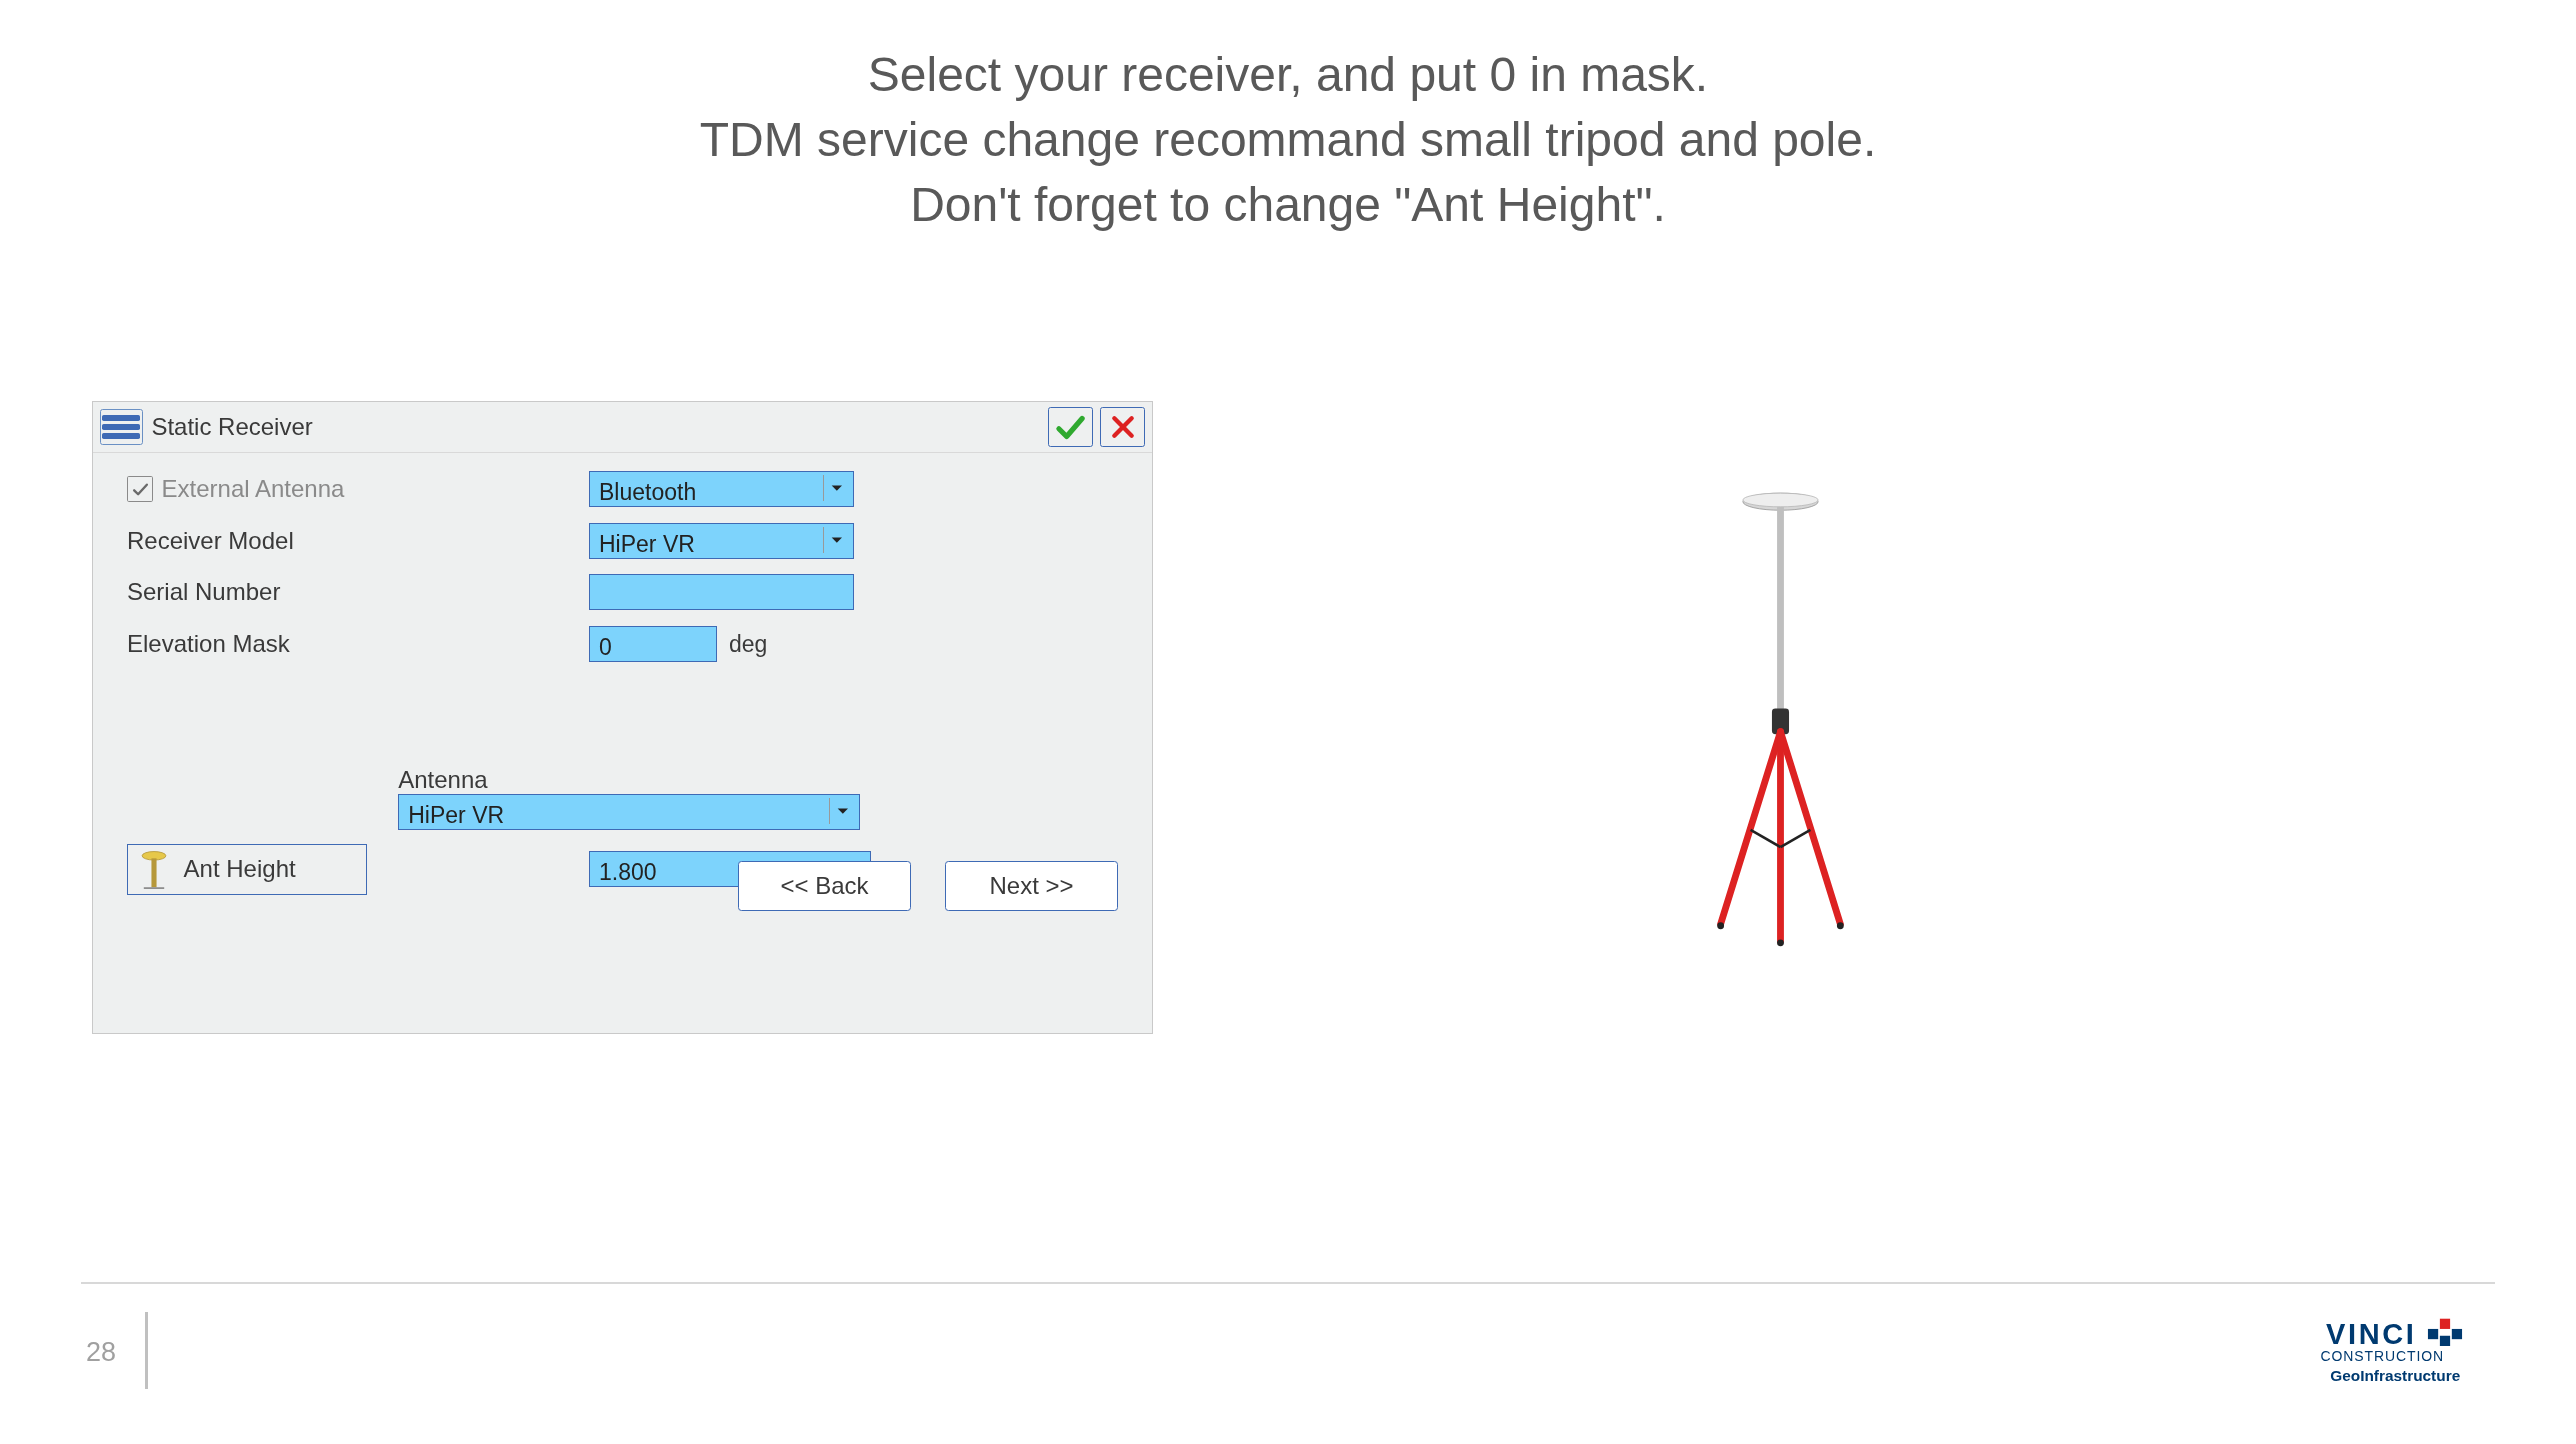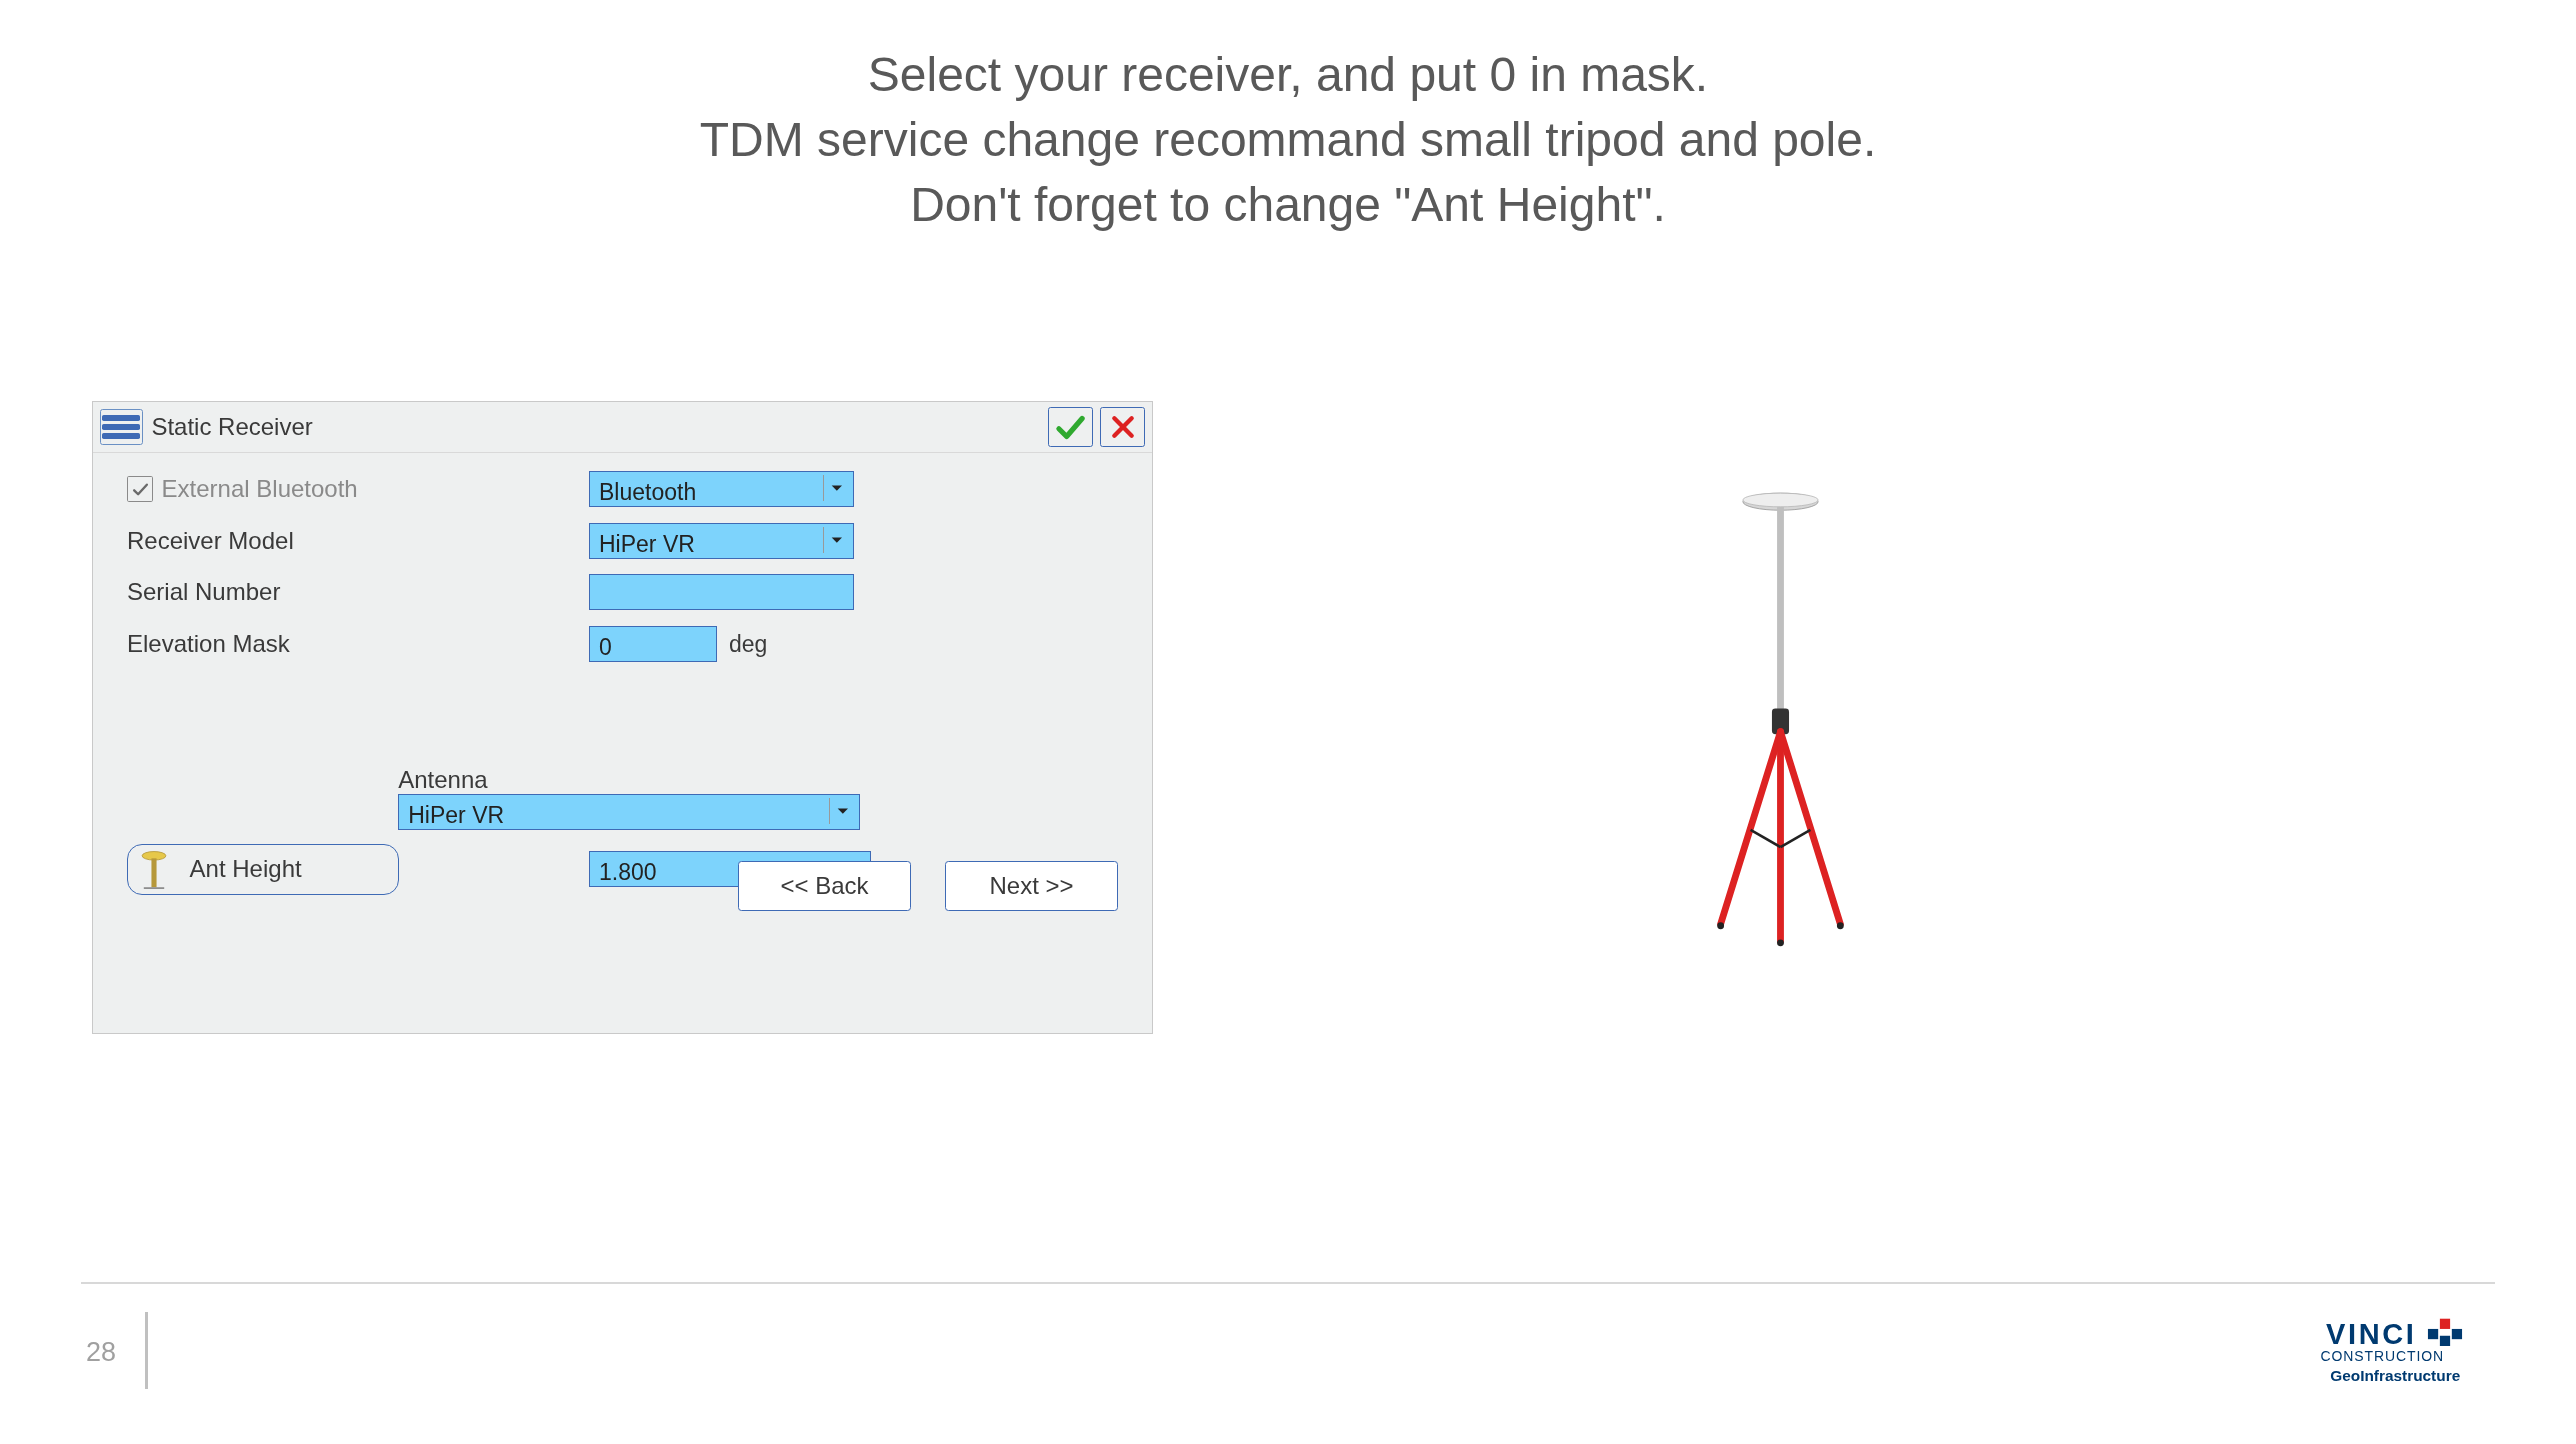--- a/index.html
+++ b/index.html
@@ -148,26 +148,26 @@
   .w-540 { width: 462px; }
   .w-330 { width: 282px; }
 
   .unit { margin-left: 12px; font-size: 23px; color: #3a3a3a; }
 
   .gap-top { margin-top: 103px; flex-direction: column; }
 
   .ant-height-btn {
     display: flex;
     align-items: center;
-    gap: 19px;
+    gap: 13px;
     border: 1.7px solid #3e6ab5;
-    border-radius: 15px;
+    border-radius: 0;
     height: 51px;
     padding: 0 24px 0 8.6px;
-    width: 272px;
+    width: 240px;
     box-sizing: border-box;
   }
   .ant-height-btn .pole-icon {
     width: 34px;
     height: 41px;
     display: flex;
     align-items: center;
     justify-content: center;
   }
 
@@ -293,21 +293,21 @@
 
   <div class="dialog-body">
 
     <div class="row">
       <div class="label disabled">
         <span class="checkbox">
           <svg viewBox="0 0 24 24">
               <path d="M4 13 L9 18 L20 6" stroke="#6a6a6a" stroke-width="3" fill="none" stroke-linecap="round" stroke-linejoin="round"></path>
             </svg>
         </span>
-        <span>External Bluetooth</span>
+        <span>External Antenna</span>
       </div>
       <div class="select w-310">
         <span>Bluetooth</span>
         <span class="caret">
           <svg viewBox="0 0 16 12">
               <path d="M2 3 L8 9 L14 3" fill="#222"></path>
             </svg>
         </span>
       </div>
     </div>

